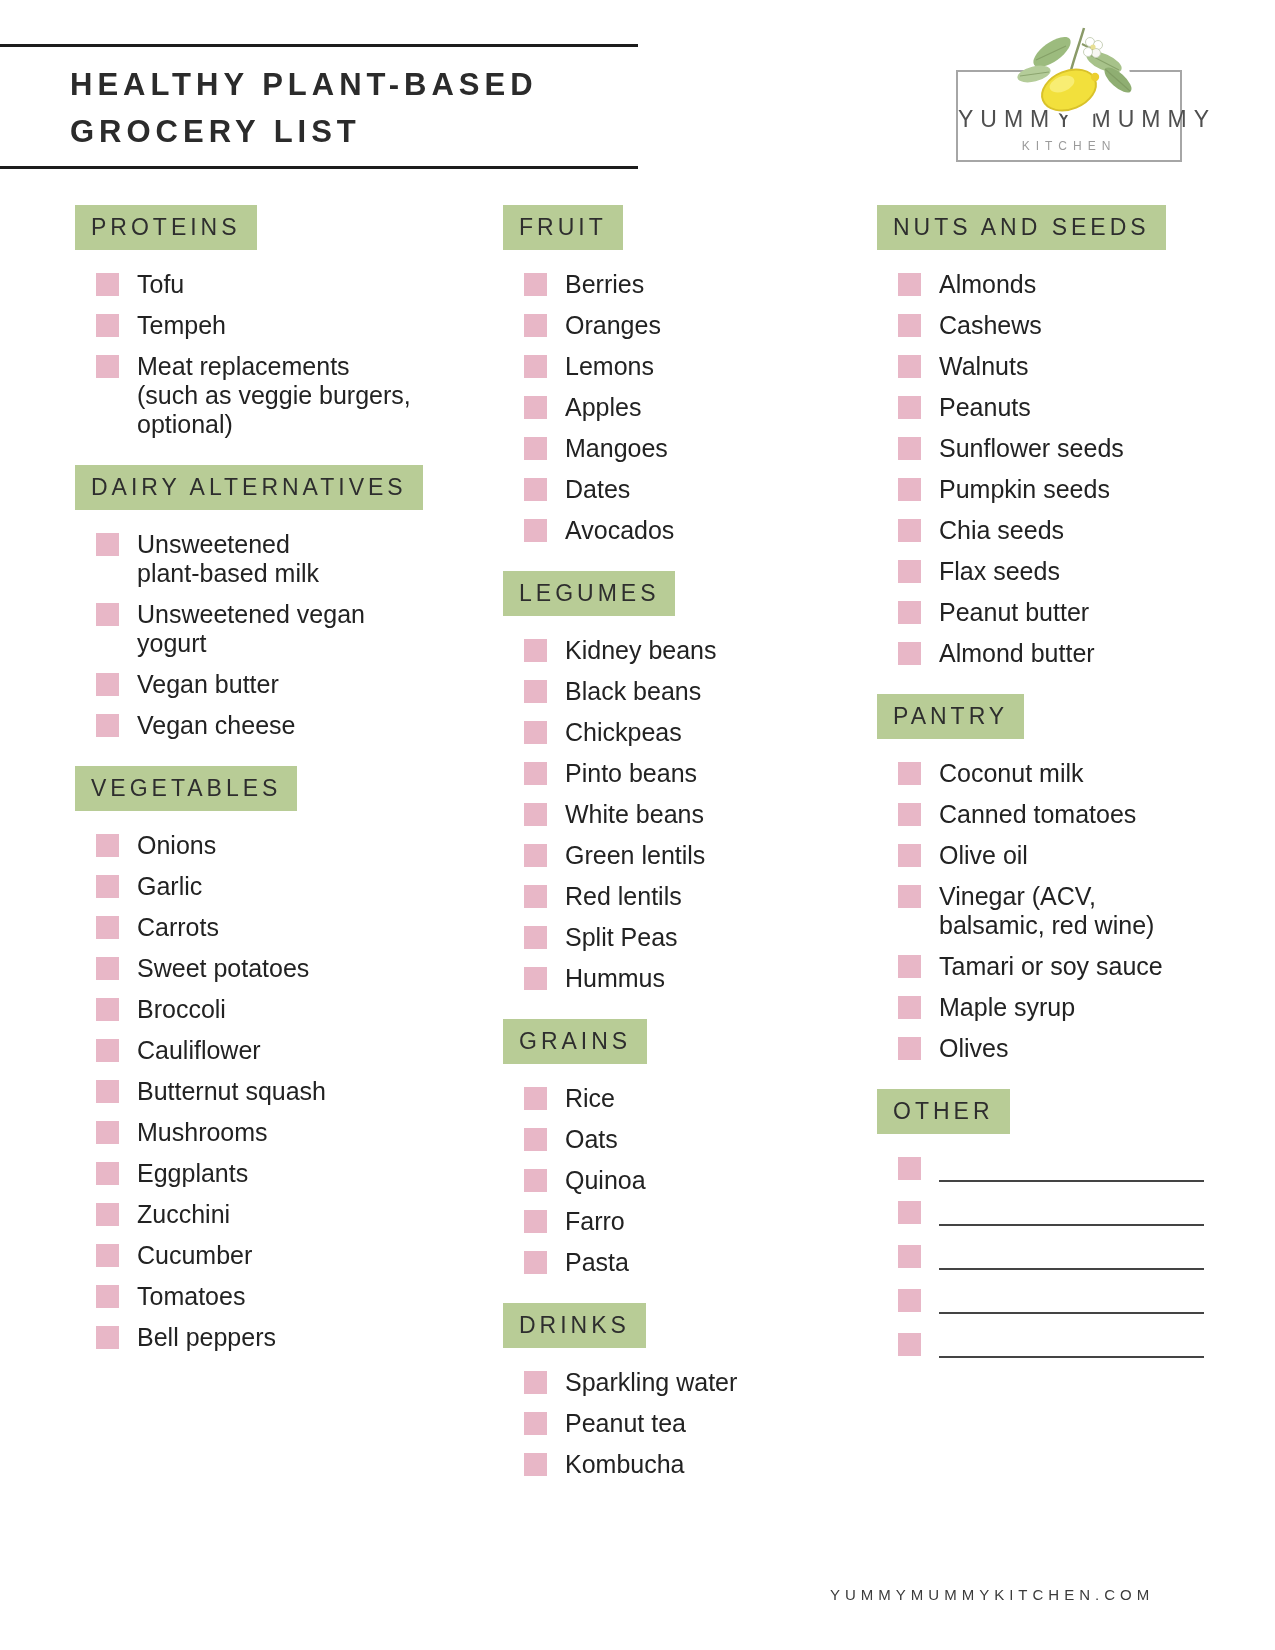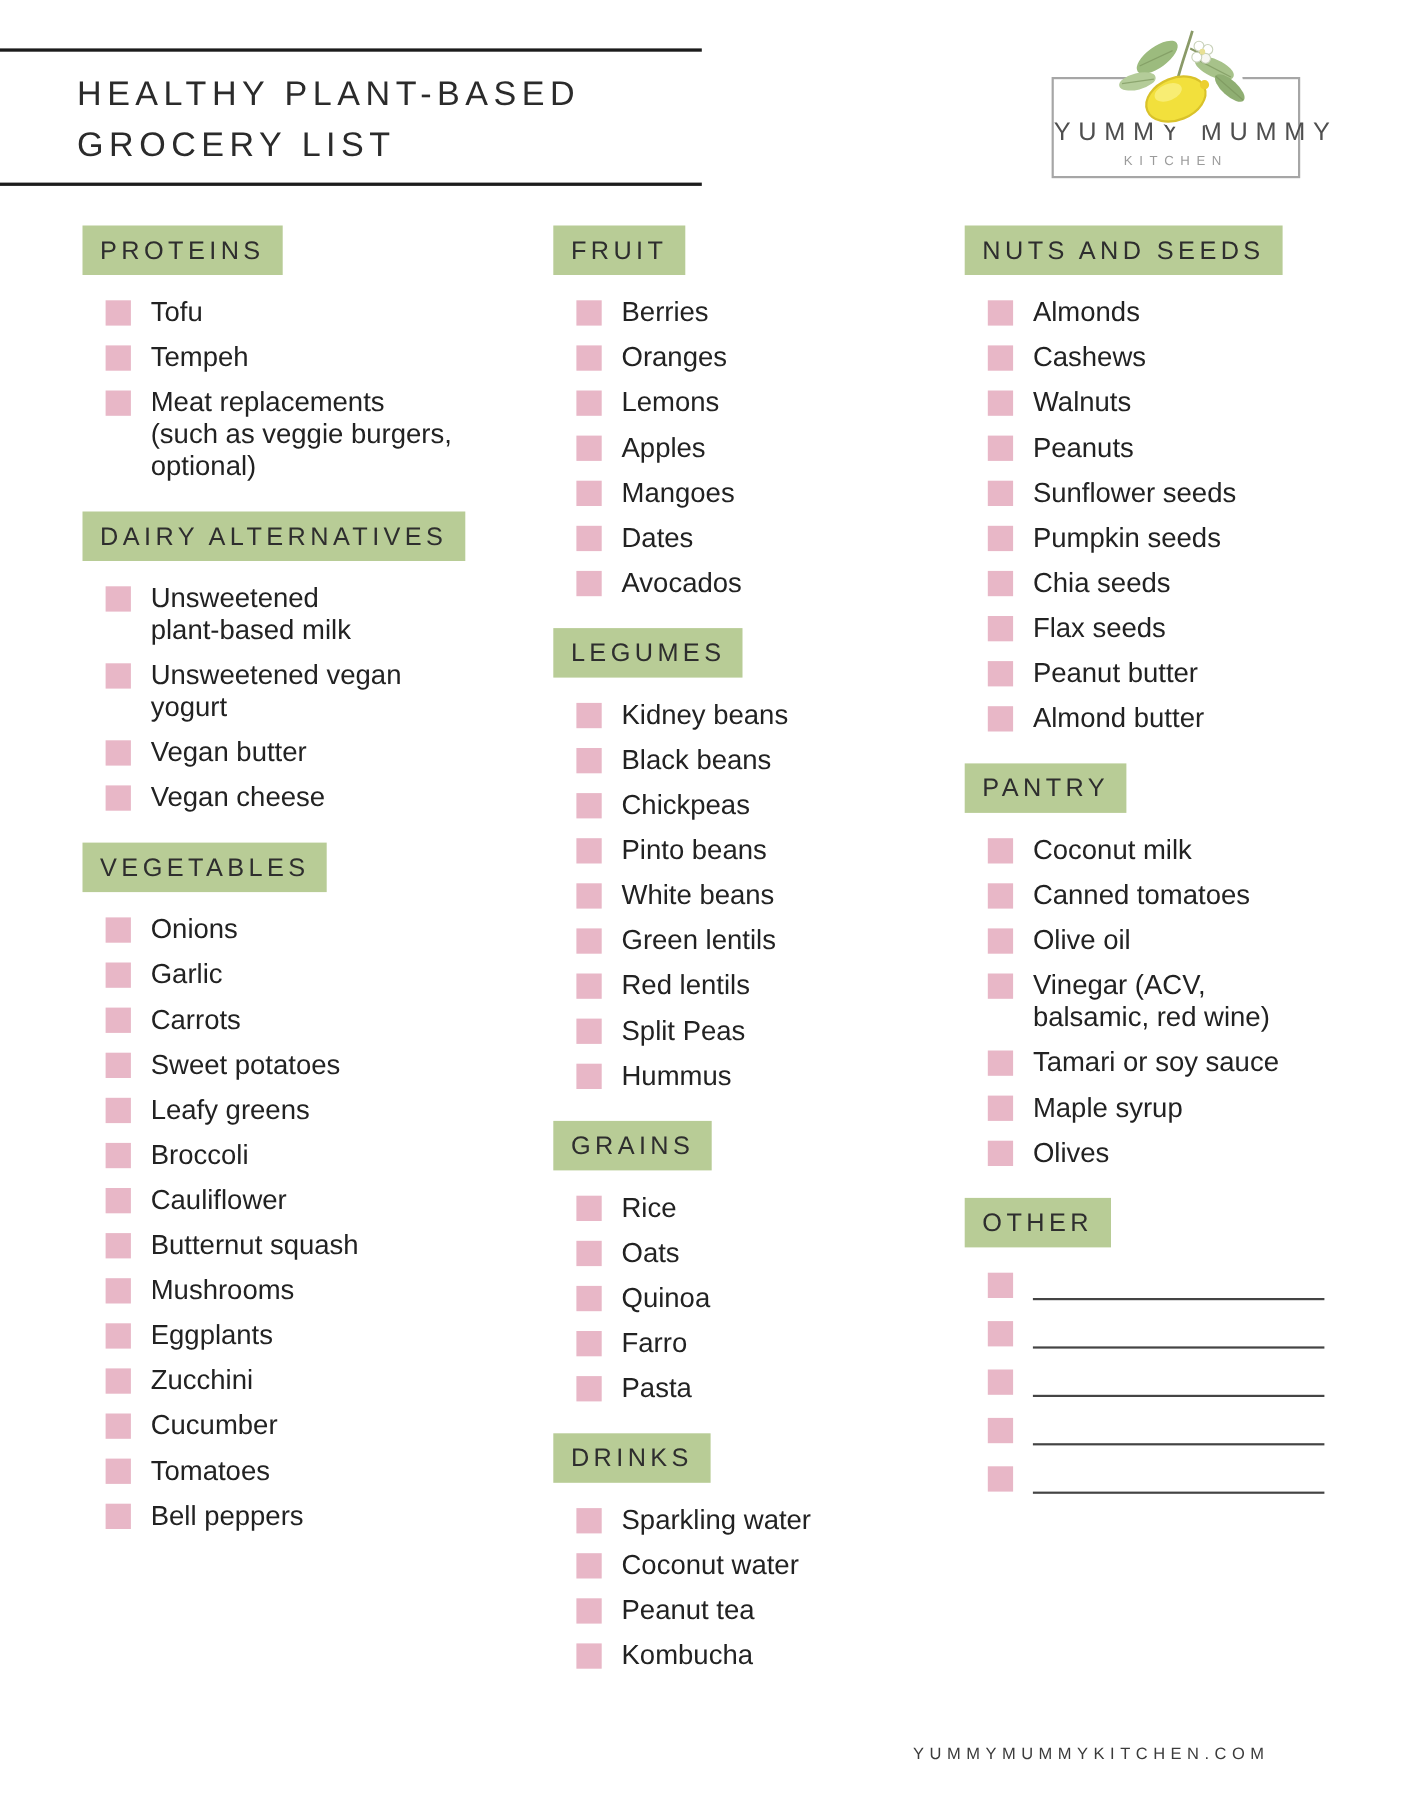--- a/index.html
+++ b/index.html
@@ -9,21 +9,21 @@
     color:var(--ink,#222222);
   }
 
   
   .rule{position:absolute;left:0;width:638px;height:3px;background:var(--rule,#1c1c1c);}
   .rule-top{top:44px;}
   .rule-bottom{top:166px;}
   .page-title{
     position:absolute;left:70px;top:61px;
     font-size:31px;line-height:47px;letter-spacing:5px;
-    color:#2b2b2b;font-weight:400;white-space:nowrap;
+    color:#2b2b2b;font-weight:700;white-space:nowrap;
   }
 
   
   .logo-box{
     position:absolute;left:956px;top:70px;width:226px;height:92px;
     border:2px solid var(--logo-border,#a6a6a6);box-sizing:border-box;text-align:center;
   }
   .logo-name{margin-top:34px;font-size:23px;letter-spacing:7px;color:var(--logo-text,#4f4f4f);white-space:nowrap;}
   .logo-sub{margin-top:6px;font-size:12px;letter-spacing:6px;color:var(--logo-subtext,#9b9b9b);}
   .lemon{position:absolute;left:48px;top:-58px;width:156px;height:118px;}
@@ -148,24 +148,20 @@
           <div class="item">
             <span class="checkbox"></span>
             <span class="label">Carrots</span>
           </div>
           <div class="item">
             <span class="checkbox"></span>
             <span class="label">Sweet potatoes</span>
           </div>
           <div class="item">
             <span class="checkbox"></span>
-            <span class="label">Leafy greens</span>
-          </div>
-          <div class="item">
-            <span class="checkbox"></span>
             <span class="label">Broccoli</span>
           </div>
           <div class="item">
             <span class="checkbox"></span>
             <span class="label">Cauliflower</span>
           </div>
           <div class="item">
             <span class="checkbox"></span>
             <span class="label">Butternut squash</span>
           </div>
@@ -286,24 +282,20 @@
             <span class="label">Pasta</span>
           </div>
         </div></section>
       <section class="section"><div class="section-header">DRINKS</div><div class="items">
           <div class="item">
             <span class="checkbox"></span>
             <span class="label">Sparkling water</span>
           </div>
           <div class="item">
             <span class="checkbox"></span>
-            <span class="label">Coconut water</span>
-          </div>
-          <div class="item">
-            <span class="checkbox"></span>
             <span class="label">Peanut tea</span>
           </div>
           <div class="item">
             <span class="checkbox"></span>
             <span class="label">Kombucha</span>
           </div>
         </div></section>
     </div>
   <div class="col col-2">
       <section class="section"><div class="section-header">NUTS AND SEEDS</div><div class="items">

